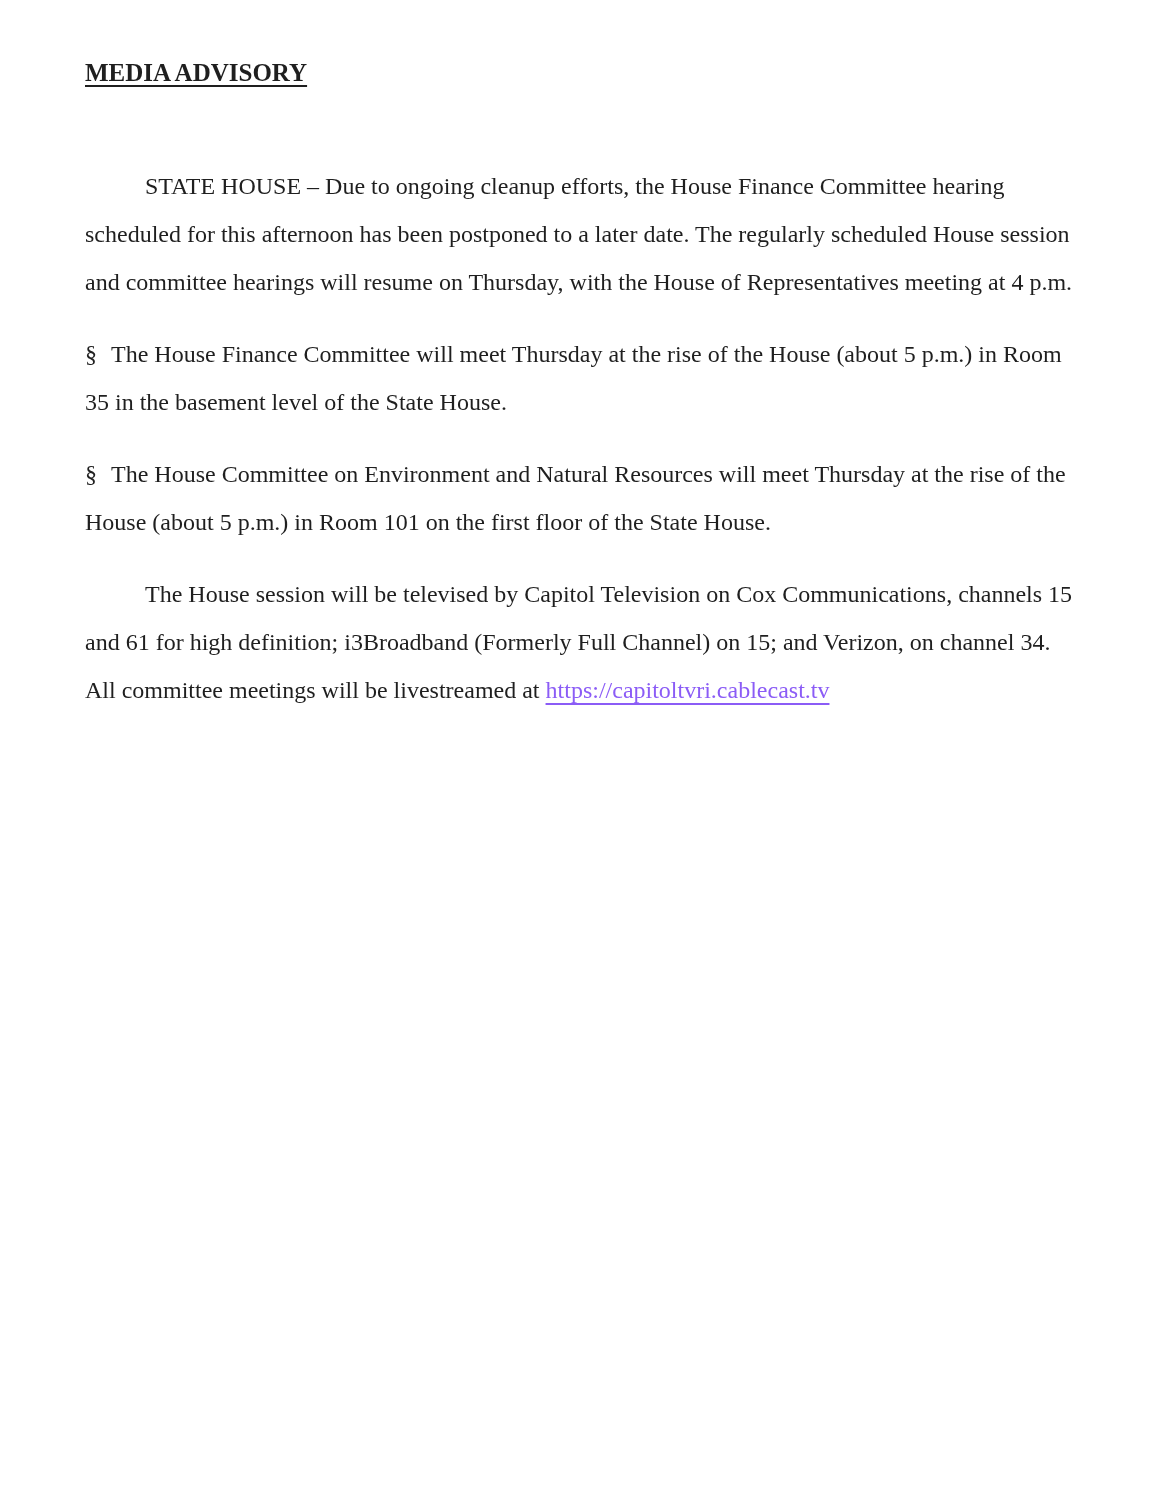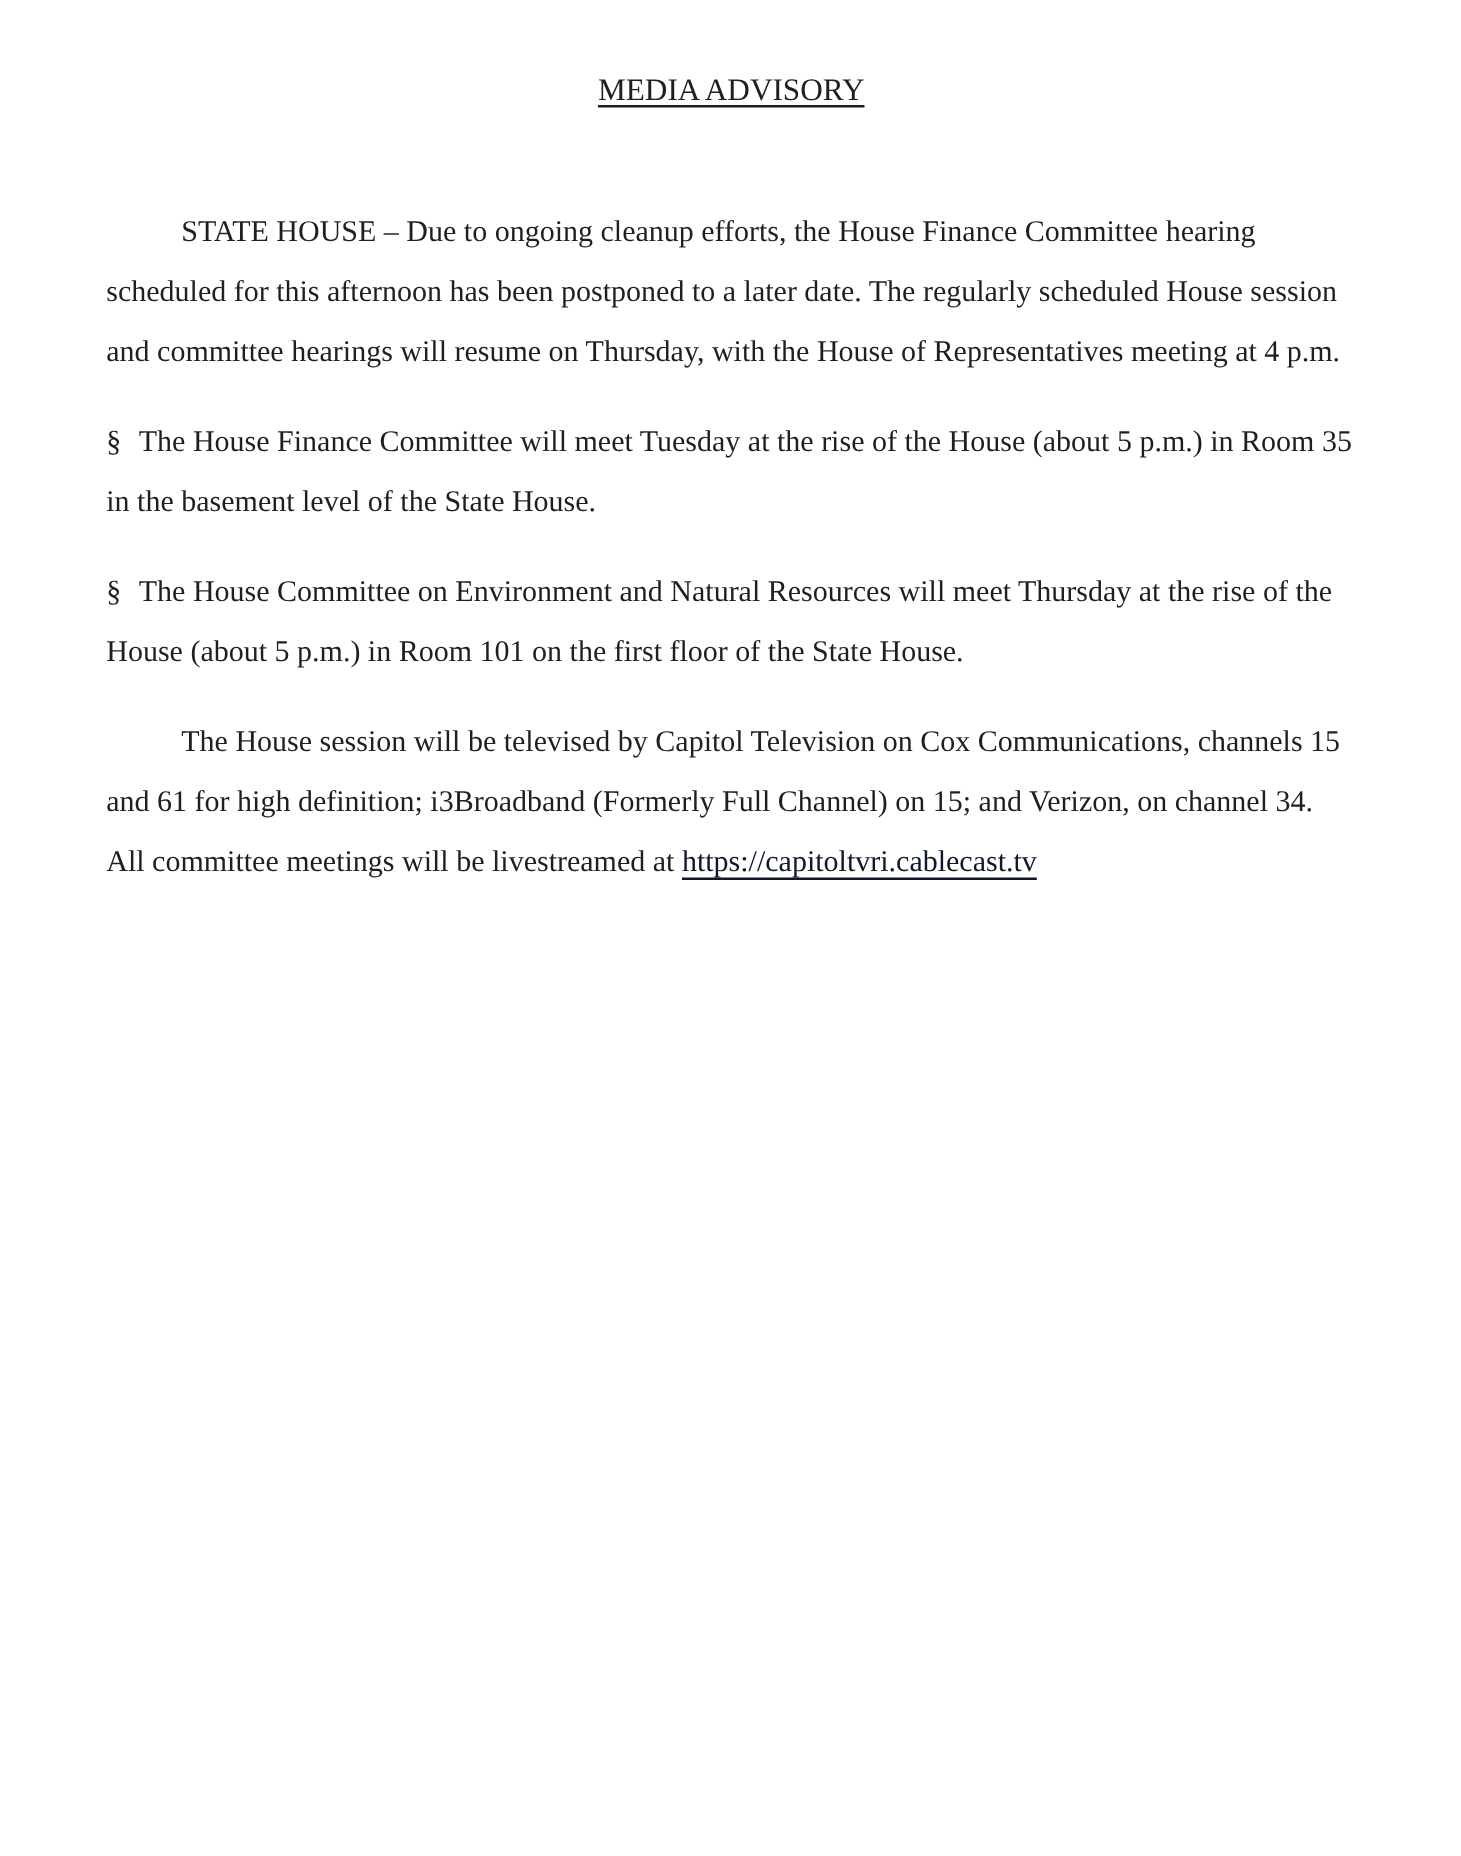--- a/index.html
+++ b/index.html
@@ -13,24 +13,24 @@
     height: 1485px;
     margin: 0 auto;
     background: #ffffff;
     box-sizing: border-box;
     padding: 58px 84px 0 85px;
     font-family: "Liberation Serif", "DejaVu Serif", serif;
     color: #1f1f1f;
     overflow: hidden;
   }
   .kicker {
-    text-align: center;
+    text-align: left;
     font-size: 25px;
     line-height: 30px;
-    font-weight: normal;
+    font-weight: bold;
   }
   .kicker-text {
     text-decoration: underline;
     text-underline-offset: 4px;
     text-decoration-thickness: 2px;
   }
   .doc-title {
     margin: 27px 0 0 0;
     text-align: center;
     font-size: 29px;
@@ -47,21 +47,21 @@
     text-align: left;
   }
   .para.indent {
     text-indent: 60px;
   }
   .bullet {
     display: inline-block;
     margin-right: 14px;
   }
   a.link {
-    color: #0f172a;
+    color: #8b5cf6;
     text-underline-offset: 5px;
     cursor: pointer;
   }
 </style>
 </head>
 <body>
 
 <div class="page">
 
   <div class="kicker">
@@ -69,21 +69,21 @@
   </div>
 
 
   <div class="body-block">
 
     <p class="para indent">
       <span>STATE HOUSE – Due to ongoing cleanup efforts, the House Finance Committee hearing scheduled for this afternoon has been postponed to a later date. The regularly scheduled House session and committee hearings will resume on Thursday, with the House of Representatives meeting at 4 p.m.</span>
     </p>
 
     <p class="para">
-      <span class="bullet">§</span><span>The House Finance Committee will meet Tuesday at the rise of the House (about 5 p.m.) in Room 35 in the basement level of the State House.</span>
+      <span class="bullet">§</span><span>The House Finance Committee will meet Thursday at the rise of the House (about 5 p.m.) in Room 35 in the basement level of the State House.</span>
     </p>
 
     <p class="para">
       <span class="bullet">§</span><span>The House Committee on Environment and Natural Resources will meet Thursday at the rise of the House (about 5 p.m.) in Room 101 on the first floor of the State House.</span>
     </p>
 
 
 
     <p class="para indent">
       <span>The House session will be televised by Capitol Television on Cox Communications, channels 15 and 61 for high definition; i3Broadband (Formerly Full Channel) on 15; and Verizon, on channel 34. All committee meetings will be livestreamed at </span><a class="link" href="#">https://capitoltvri.cablecast.tv</a>

